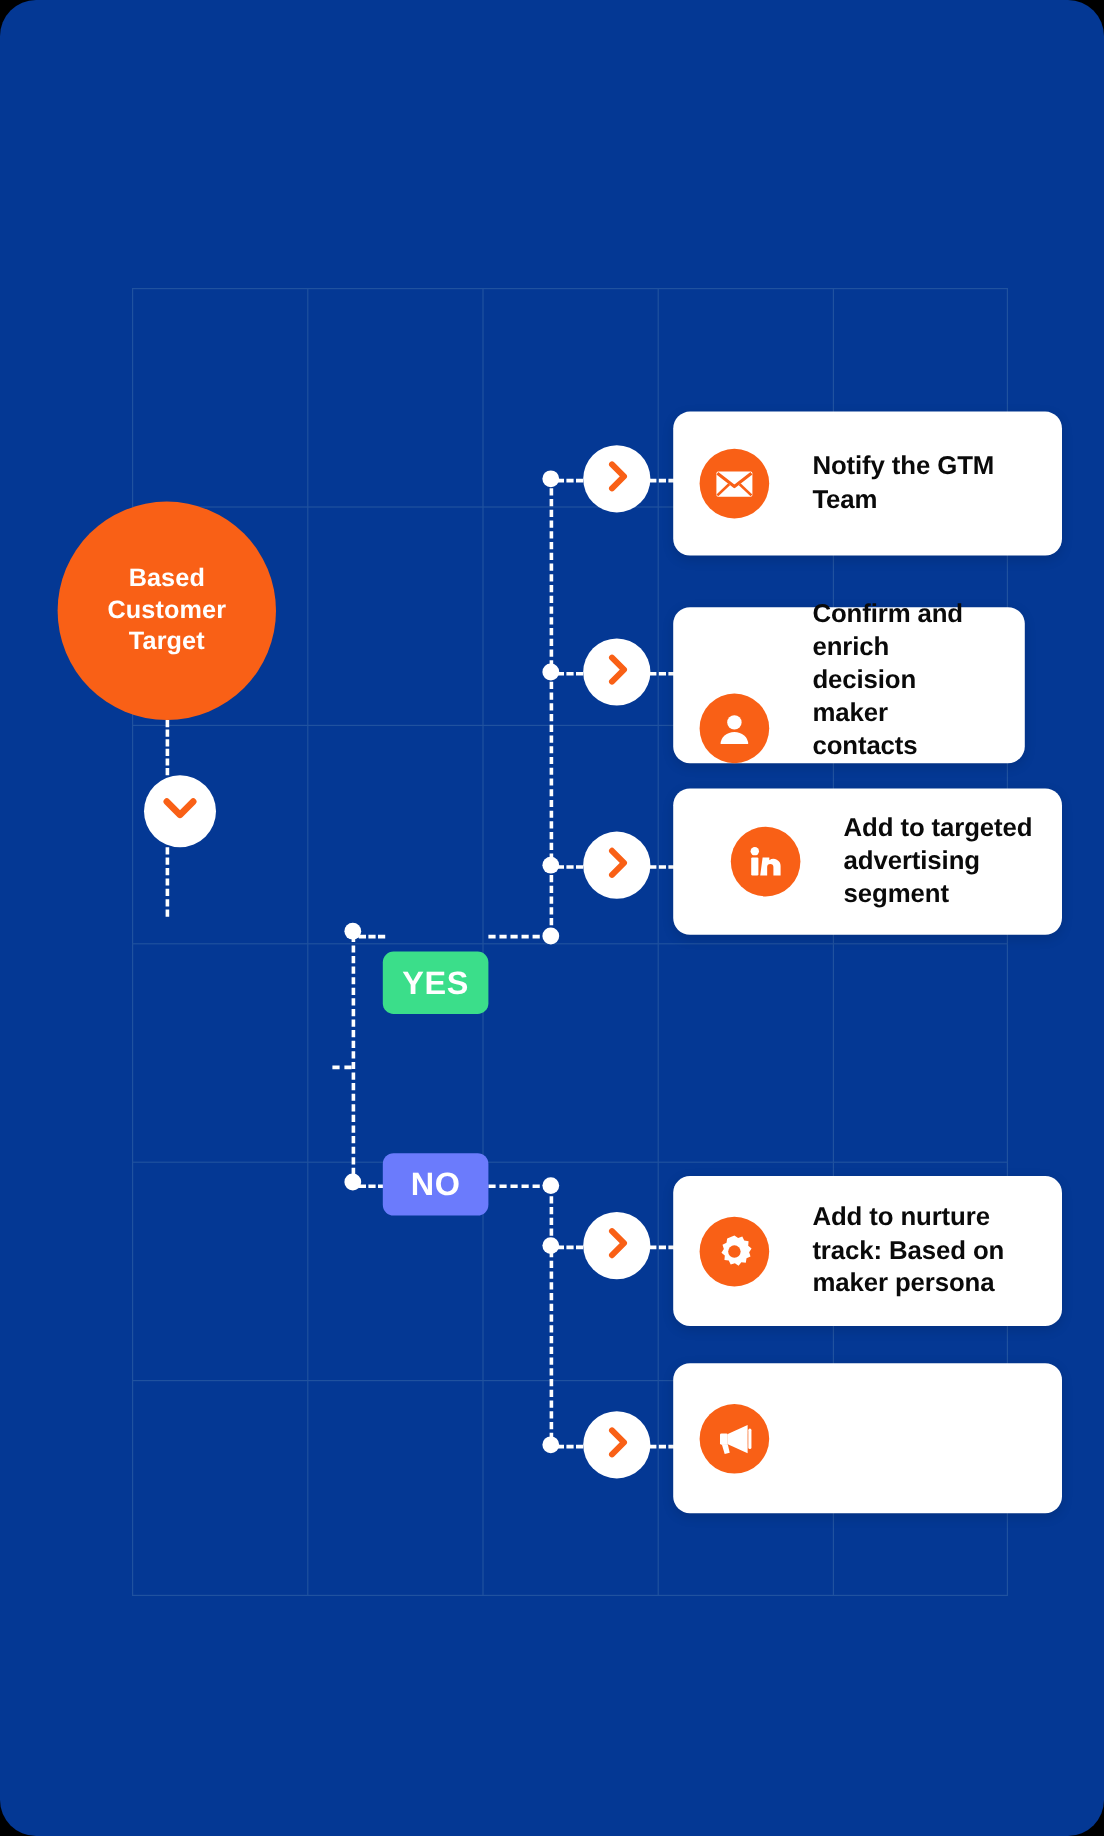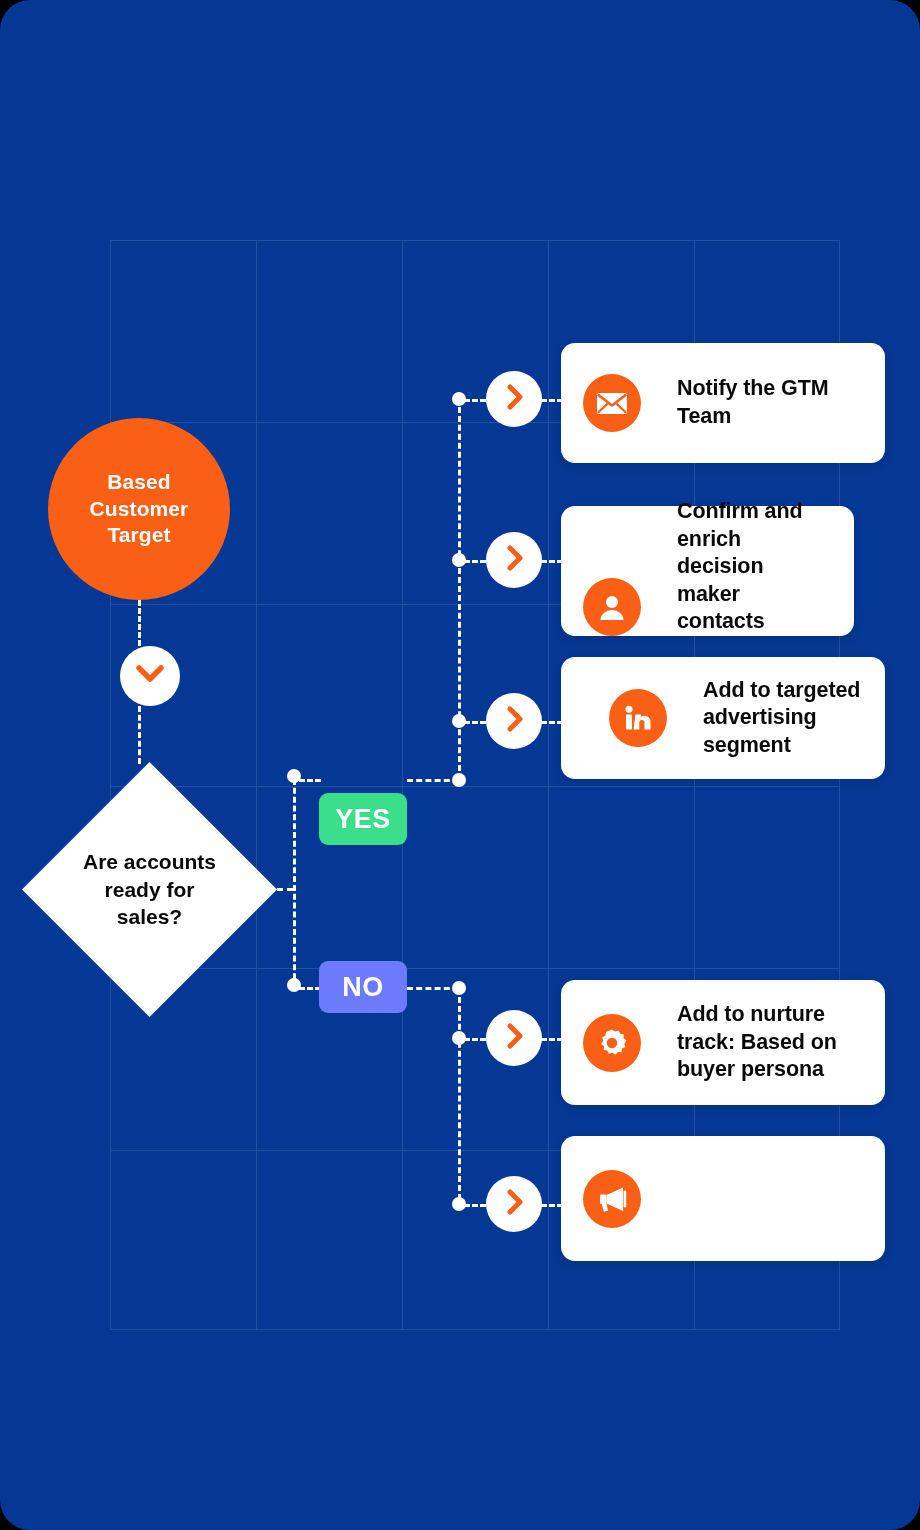--- a/index.html
+++ b/index.html
@@ -151,30 +151,20 @@
   </div>
 
   <div id="chevcircle">
     <span>
       <svg width="30" height="20" viewBox="0 0 30 20">
         <polyline points="4,4 15,15 26,4" fill="none" stroke="#F96016" stroke-width="5.5" stroke-linecap="round" stroke-linejoin="round"></polyline>
       </svg>
     </span>
   </div>
 
-  <div id="diamond-wrap">
-    <div id="diamond-shape"></div>
-    <div id="diamond-label">
-      <div>
-        <div>Are accounts</div>
-        <div>ready for</div>
-        <div>sales?</div>
-      </div>
-    </div>
-  </div>
 
   <div id="badge-yes" class="badge">
     <span>YES</span>
   </div>
   <div id="badge-no" class="badge">
     <span>NO</span>
   </div>
 
   <div class="arrowcircle" style="left:486px; top:371px;">
     <span>
@@ -245,21 +235,21 @@
     <div class="card-text">Add to targeted advertising segment</div>
   </div>
 
   <div class="card" style="left:561px; top:980px; width:324px; height:125px;">
     <div class="card-icon">
       <svg width="32" height="32" viewBox="0 0 32 32">
         <path d="M16 2.6 l3.1 2.0 3.5 -1.1 1.6 3.3 3.6 .6 -.3 3.7 2.8 2.3 -2.0 3.1 1.1 3.5 -3.3 1.6 -.6 3.6 -3.7 -.3 -2.3 2.8 -3.1 -2.0 -3.5 1.1 -1.6 -3.3 -3.6 -.6 .3 -3.7 -2.8 -2.3 2.0 -3.1 -1.1 -3.5 3.3 -1.6 .6 -3.6 z" fill="#ffffff"></path>
         <circle cx="16" cy="16" r="5.2" fill="#F96016"></circle>
       </svg>
     </div>
-    <div class="card-text">Add to nurture track: Based on buyer persona</div>
+    <div class="card-text">Add to nurture track: Based on maker persona</div>
   </div>
 
   <div class="card" style="left:561px; top:1136px; width:324px; height:125px;">
     <div class="card-icon">
       <svg width="34" height="30" viewBox="0 0 34 30">
         <path d="M28 3.5 L11.5 11 v8.5 L28 27 z" fill="#ffffff"></path>
         <rect x="5" y="10.5" width="6.5" height="9.5" rx="1.2" fill="#ffffff"></rect>
         <path d="M6.5 19.5 h5 l1.6 7.2 -4.2 1.0 z" fill="#ffffff"></path>
         <rect x="28.6" y="6.5" width="2.6" height="17" rx="1.3" fill="#ffffff"></rect>
       </svg>

